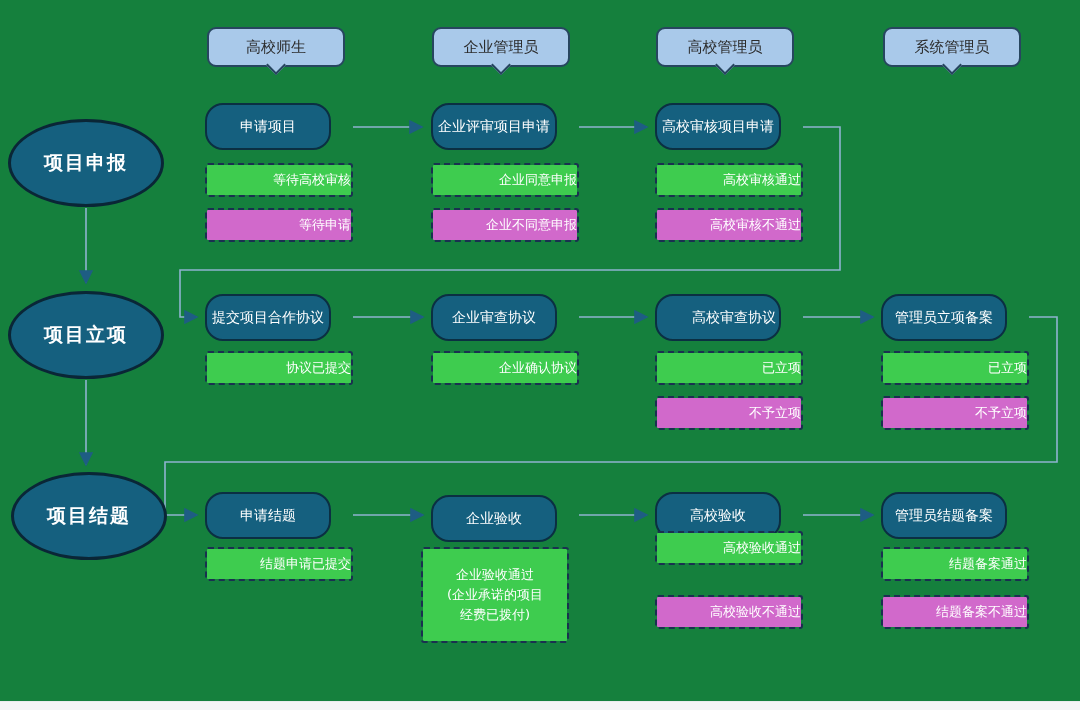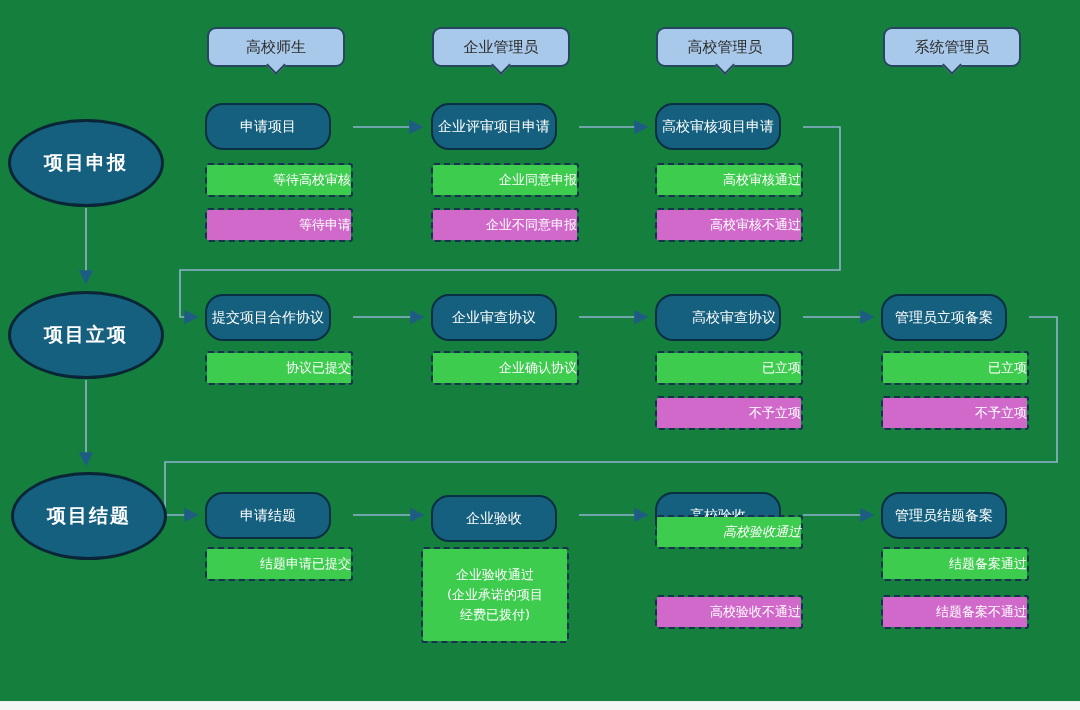--- a/index.html
+++ b/index.html
@@ -180,21 +180,21 @@
     </div>
   <div class="node status ok tall" style="left:421px;top:547px;text-align:right;">
     <div>企业验收通过</div>
     <div>(企业承诺的项目</div>
     <div>经费已拨付)</div>
   </div>
 
   <div class="node action" style="left:655px;top:492px;">
       <span>高校验收</span>
     </div>
-  <div class="node status ok" style="left:655px;top:515px;font-style:italic;">
+  <div class="node status ok" style="left:655px;top:531px;">
       <span>高校验收通过</span>
     </div>
   <div class="node action" style="left:881px;top:492px;">
       <span>管理员结题备案</span>
     </div>
 
   <div class="node status no" style="left:655px;top:595px;">
       <span>高校验收不通过</span>
     </div>
   <div class="node status ok" style="left:881px;top:547px;">

